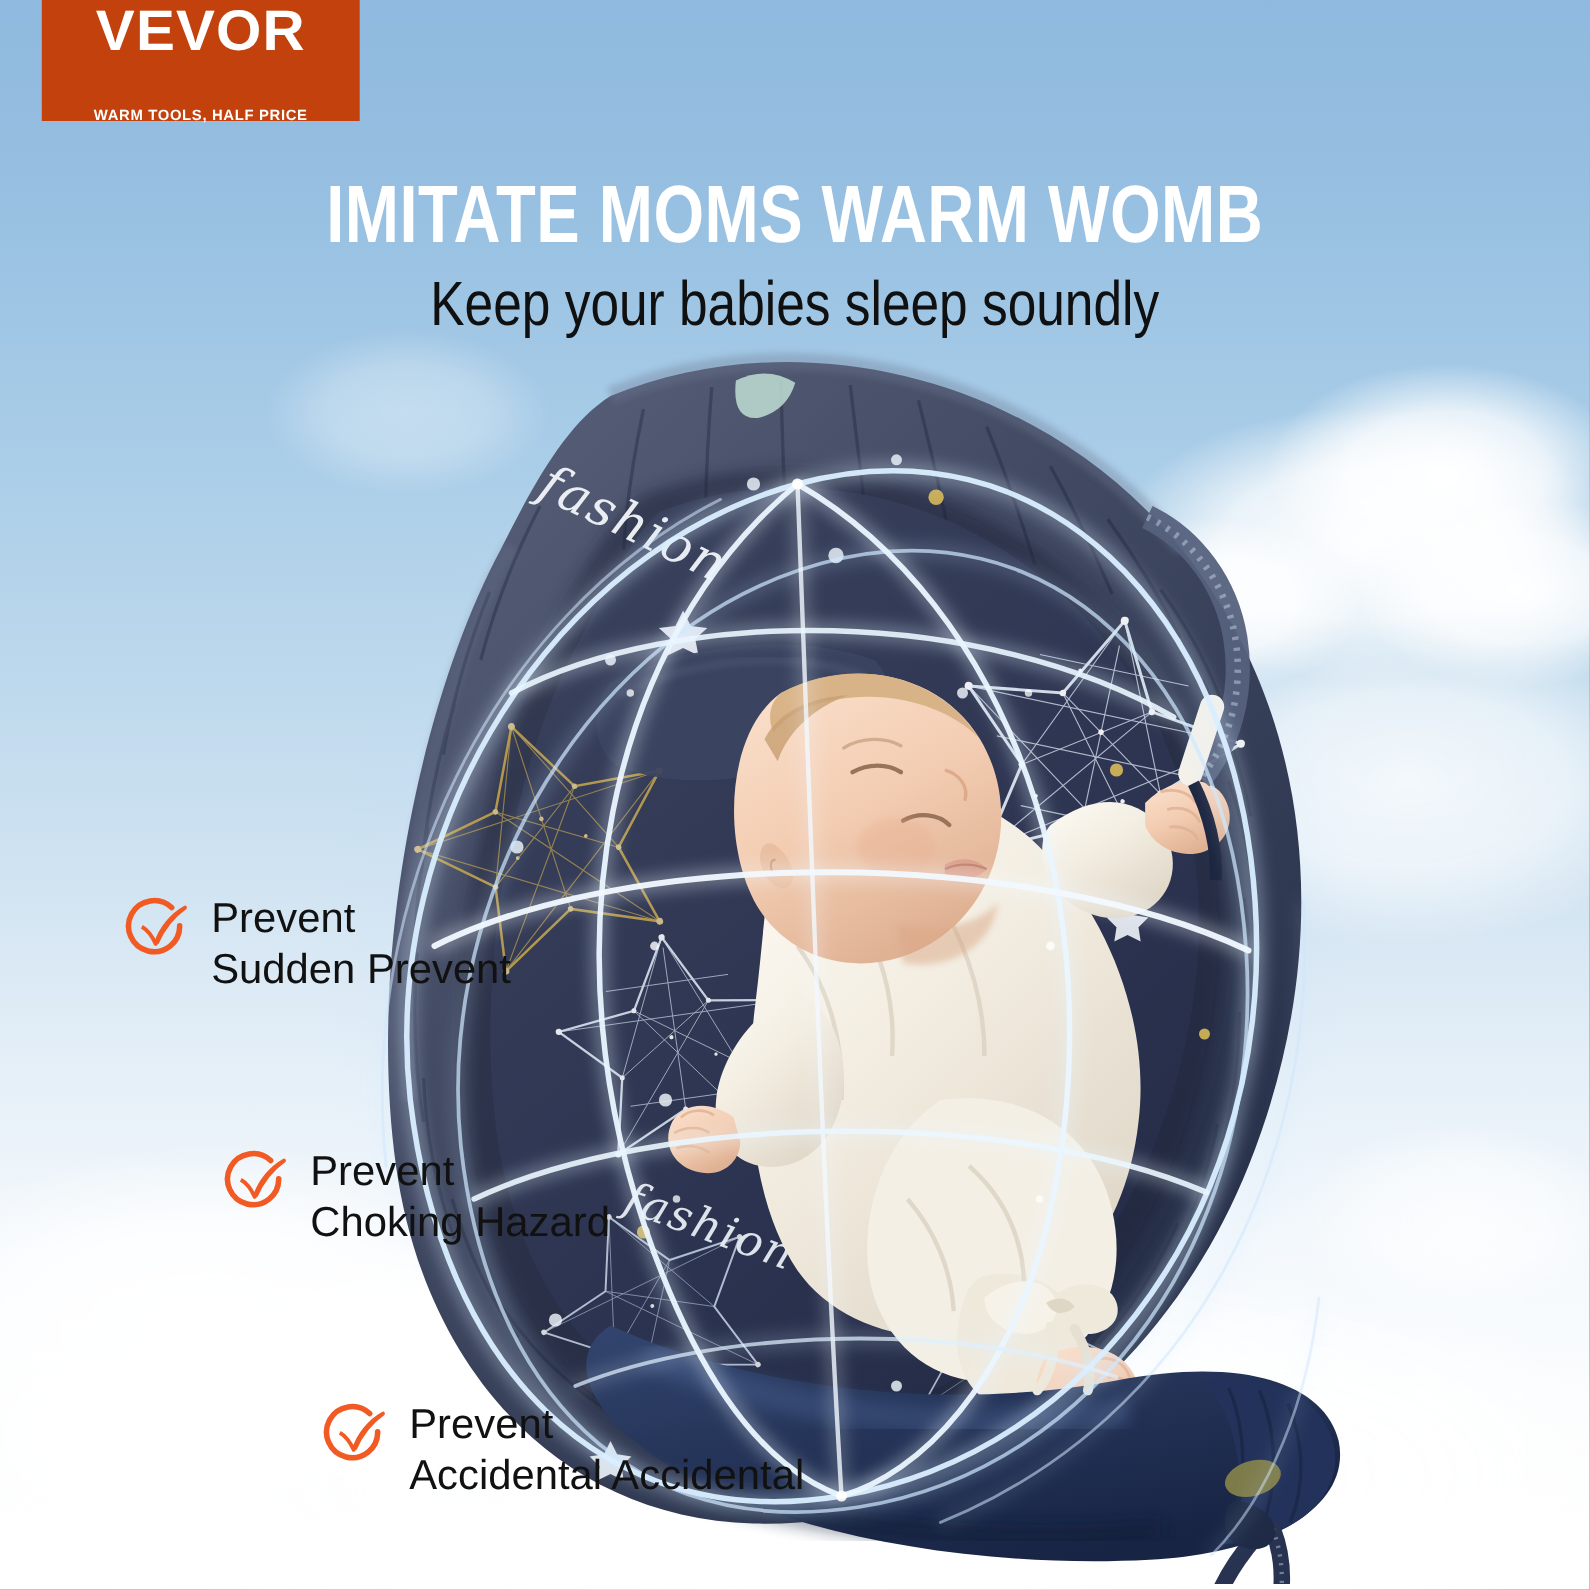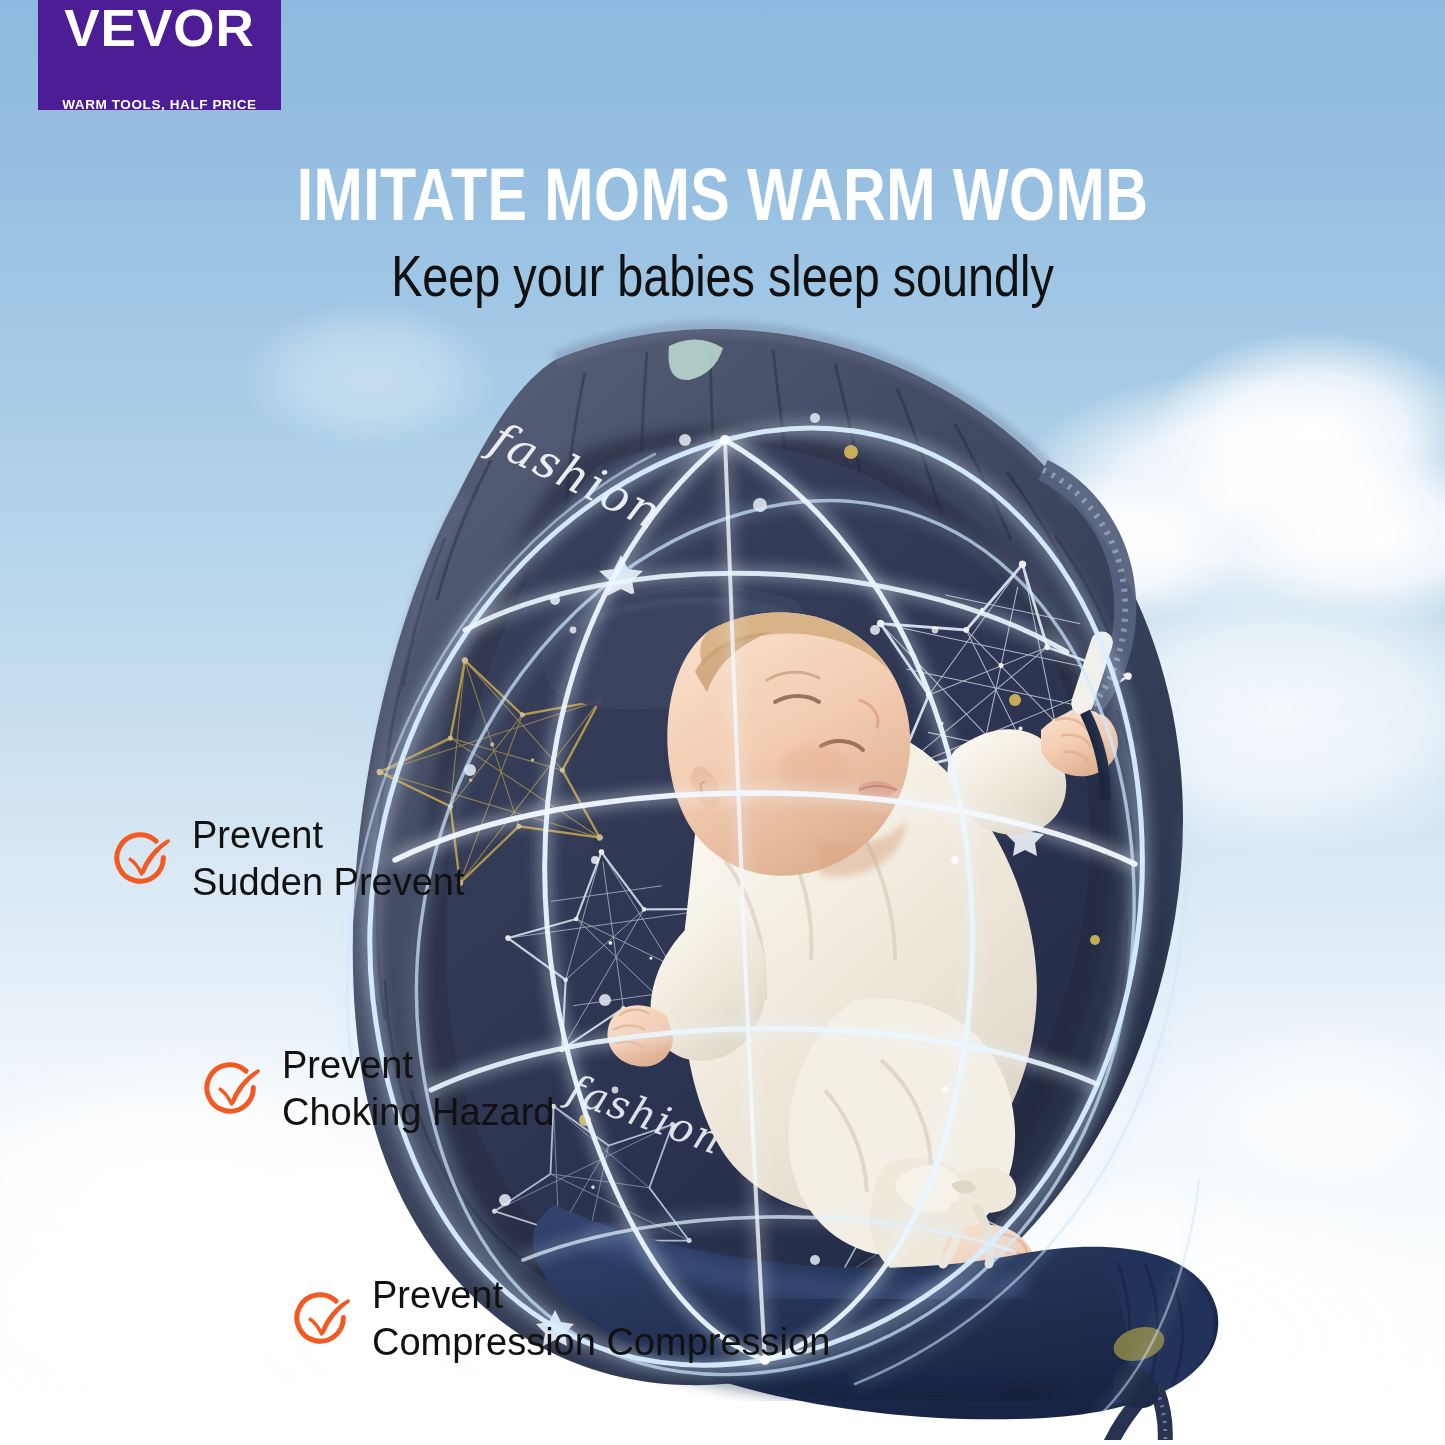--- a/index.html
+++ b/index.html
@@ -43,22 +43,22 @@
   .cl-h { width:420px; height:230px; left:-60px; top:1190px; }
   .cl-i { width:700px; height:300px; left:380px; top:1210px; opacity:.9;}
   .cl-j { width:760px; height:340px; left:760px; top:1170px; opacity:.85;}
   .cl-k { width:300px; height:180px; left:1180px; top:1020px; opacity:.7;}
   .cl-l { width:260px; height:150px; left:240px; top:300px; opacity:.35;}
   .cl-m { width:1500px; height:420px; left:-30px; top:1130px; opacity:.95;}
 
   
   .logo {
     position:absolute; left:38px; top:0;
-    width:243px; height:110px;
-    background:#4c1d95;
+    width:289px; height:110px;
+    background:#c2410c;
     display:flex; flex-direction:column;
     align-items:center; justify-content:center;
     padding-top:4px;
     gap:36px;
   }
   .logo-word {
     color:#fff; font-weight:700; font-size:52px;
     letter-spacing:1px; line-height:1;
     transform:scaleX(1.02);
     font-family:"Liberation Sans", sans-serif;
@@ -93,21 +93,21 @@
   
   #product {
     position:absolute; left:255px; top:300px;
     width:1010px; height:1140px;
   }
   .prod-svg { position:absolute; inset:0; width:100%; height:100%; }
 
   
   .feature {
     position:absolute;
-    display:flex; align-items:center; gap:18px;
+    display:flex; gap:18px;
   }
   .f1 { left:112px; top:812px; }
   .f2 { left:202px; top:1042px; }
   .f3 { left:292px; top:1272px; }
 
   .check-icon { width:62px; height:62px; flex:0 0 62px; }
 
   .f-text {
     color:#111; font-size:38px; line-height:1.24;
     font-family:"Liberation Sans", sans-serif;
@@ -585,17 +585,17 @@
     </div>
   </div>
 
   <div class="feature f3">
     <svg class="check-icon" viewBox="0 0 64 64">
       <path d="M45.5,13.5 A24,24 0 1 0 53,30.5" fill="none" stroke="#f15a22" stroke-width="5.2" stroke-linecap="round"></path>
       <path d="M17.5,31.5 C22,34 27,40 30.5,47.5 C35,33 46,20 58,13.5 C46,22 37,34 31.5,47" fill="#f15a22" stroke="#f15a22" stroke-width="3.6" stroke-linejoin="round"></path>
     </svg>
     <div class="f-text">
       <span>Prevent</span>
-      <span class="l2">Compression Compression</span>
+      <span class="l2">Accidental Accidental</span>
     </div>
   </div>
 
 </div>
 
 </body></html>

